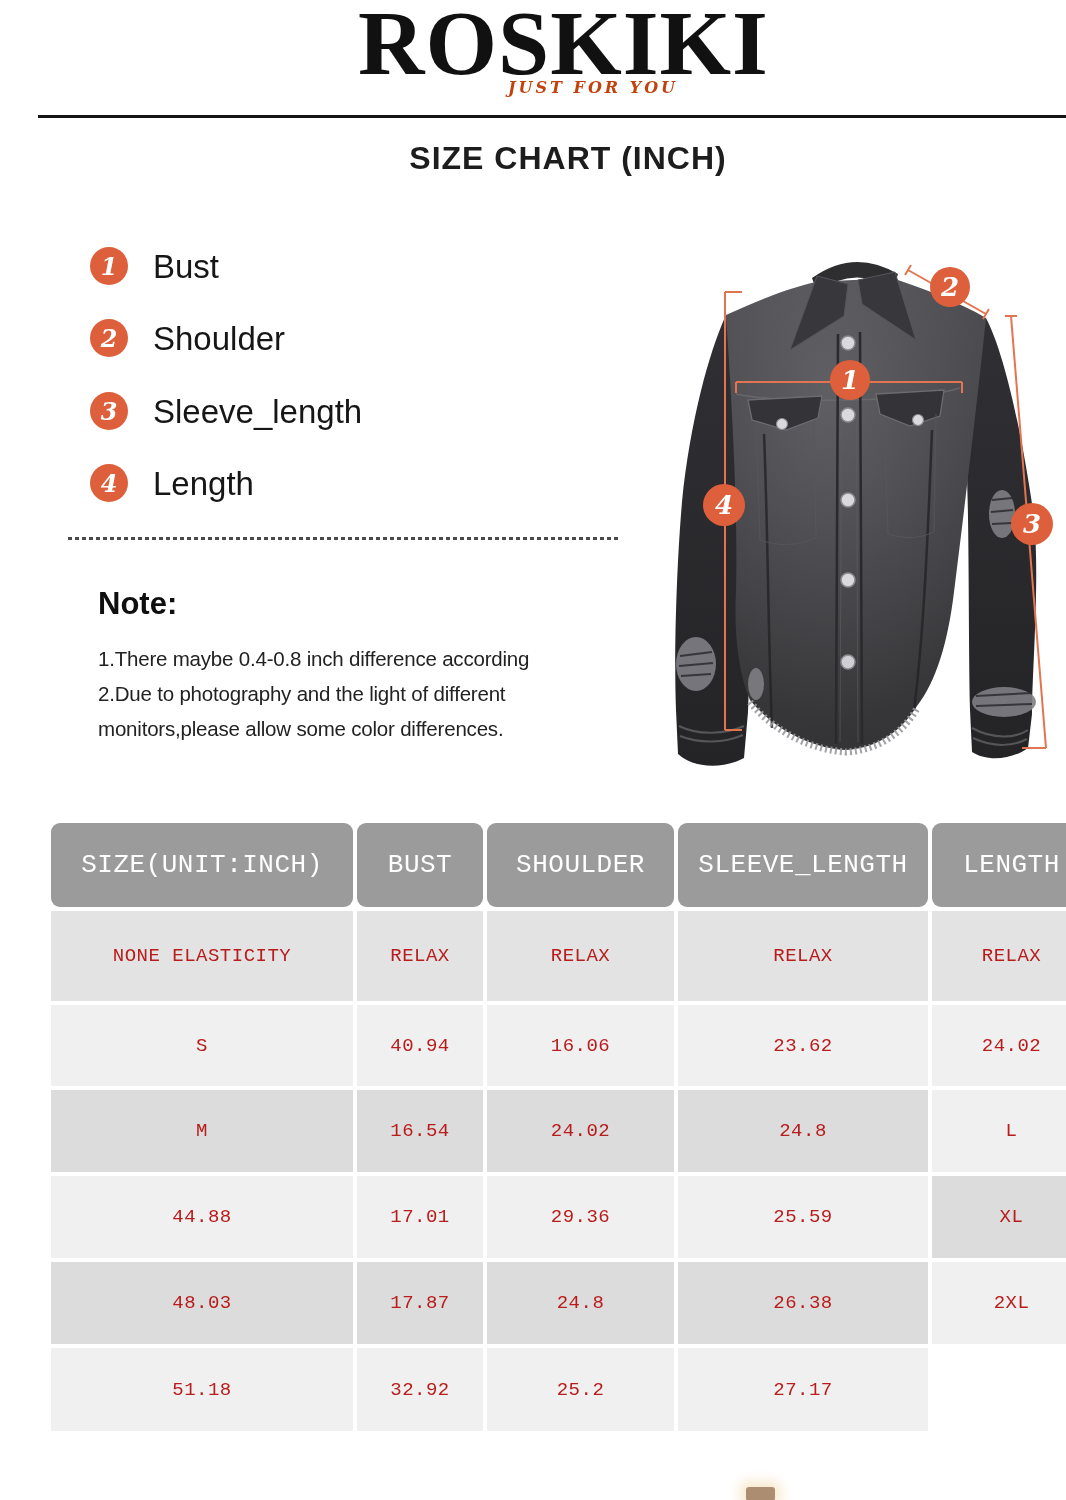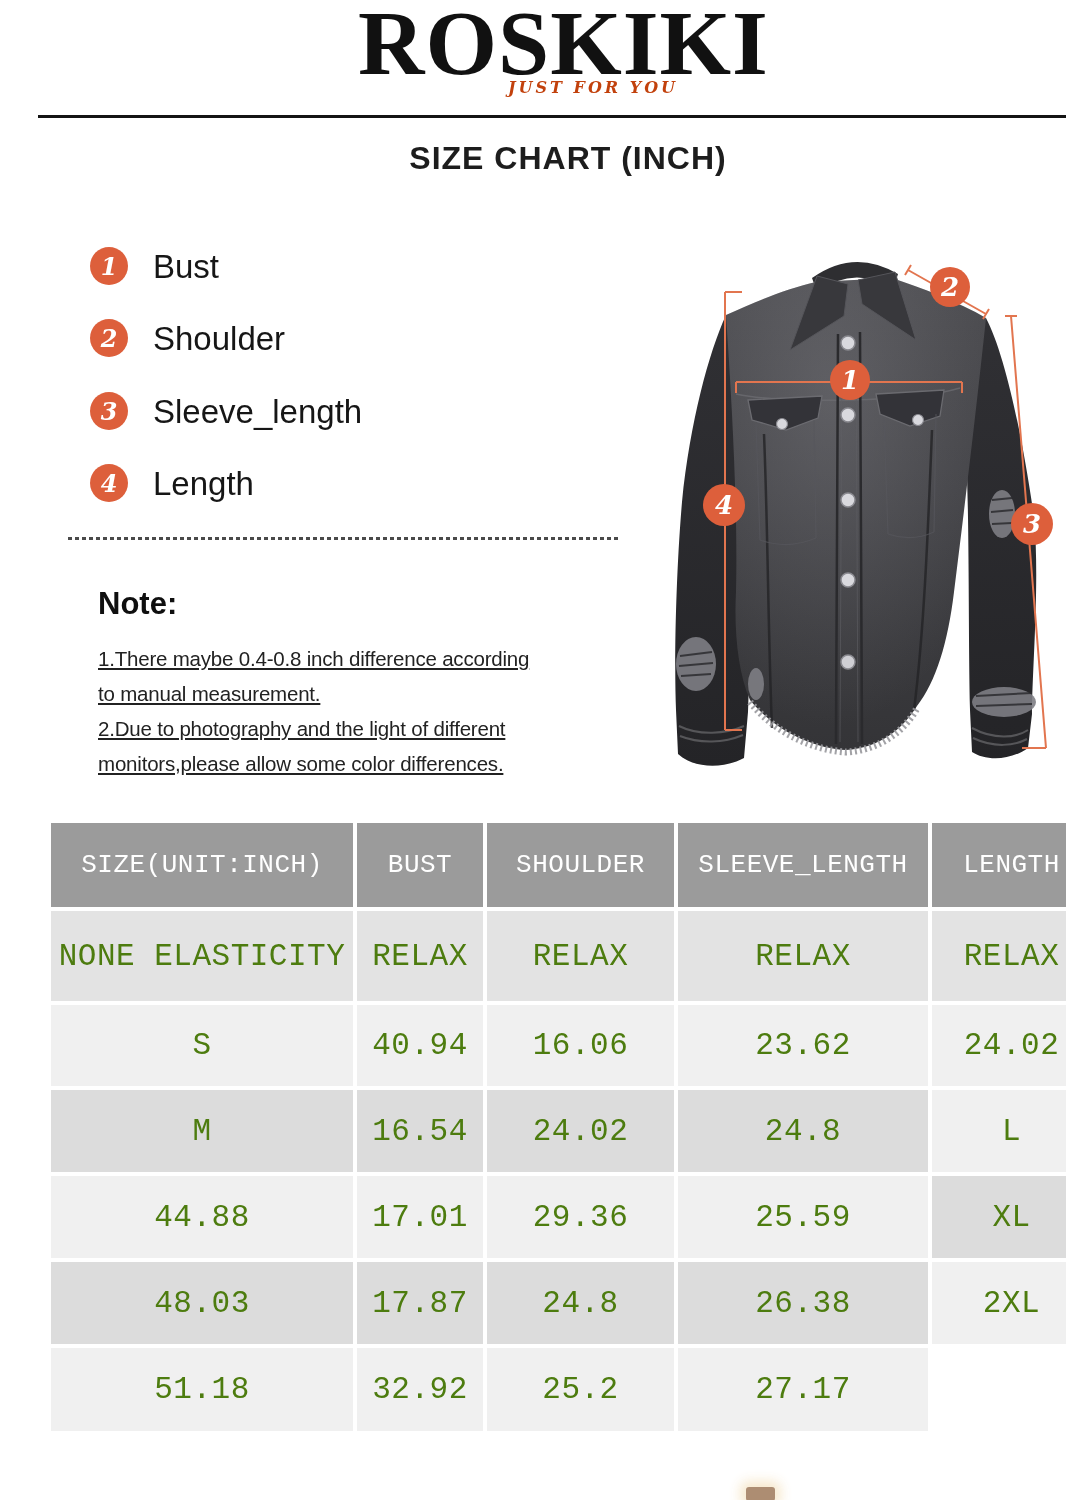--- a/index.html
+++ b/index.html
@@ -49,44 +49,44 @@
     position:absolute; left:30px; top:537px; width:552px; height:3px;
     background:repeating-linear-gradient(90deg,#4a4a4a 0 4px,transparent 4px 7px);
   }
   
   .note-heading {
     position:absolute; left:60px; top:586px;
     font-size:31px; font-weight:700; color:#0f0f0f;
   }
   .note-lines {
     position:absolute; left:60px; top:641px; width:470px;
-    font-size:20.5px; line-height:35px; color:#222; letter-spacing:-0.2px;text-decoration:underline;
+    font-size:20.5px; line-height:35px; color:#222; letter-spacing:-0.2px;
   }
   
   .jacket-wrap { position:absolute; left:626px; top:232px; width:440px; height:560px; }
   
   .size-table {
     position:absolute; left:13px; top:823px; width:1040px; height:608px;
     display:grid;
     grid-template-columns:302px 126px 187px 250px 159px;
     grid-template-rows:84px 90px 81px 82px 82px 82px 83px;
     gap:4px; background:#ffffff;
     font-family:"Liberation Mono", monospace;
   }
   .cell {
     display:flex; align-items:center; justify-content:center;
     white-space:nowrap;
   }
   .cell.head {
-    background:#9B9B9B; color:#ffffff; font-size:26px; letter-spacing:0.5px;
+    background:#9B9B9B; color:#ffffff; font-size:26px; letter-spacing:0.5px;border-radius:9px;
   }
   .cell.r-el    { background:#E3E3E3; }
   .cell.r-light { background:#F0F0F0; }
   .cell.r-dark  { background:#DCDCDC; }
-  .cell.data { color:#4d7c0f; font-size:31px; letter-spacing:0.5px; }
+  .cell.data { color:#b91c1c; font-size:19px; letter-spacing:0.5px; }
   
   .bottom-mark {
     position:absolute; left:708px; top:1487px; width:29px; height:14px;
     background:#ad8d72; border-radius:3px;
     box-shadow:0 0 12px 6px rgba(247,232,203,0.95);
   }
 </style>
 </head>
 <body>
 
@@ -112,21 +112,20 @@
   <div class="legend-item" id="li4">
     <span class="badge">4</span>
     <span class="lbl">Length</span>
   </div>
 
   <div class="dashed-rule"></div>
 
   <div class="note-heading">Note:</div>
   <div class="note-lines">
     <div>1.There maybe 0.4-0.8 inch difference according</div>
-    <div>to manual measurement.</div>
     <div>2.Due to photography and the light of different</div>
     <div>monitors,please allow some color differences.</div>
   </div>
 
   <div class="jacket-wrap">
     <svg width="440" height="560" viewBox="0 0 440 560">
       <defs>
         <linearGradient id="gBody" x1="0" y1="0" x2="0" y2="1">
           <stop offset="0" stop-color="#4b4b4f"></stop>
           <stop offset="0.45" stop-color="#424246"></stop>

